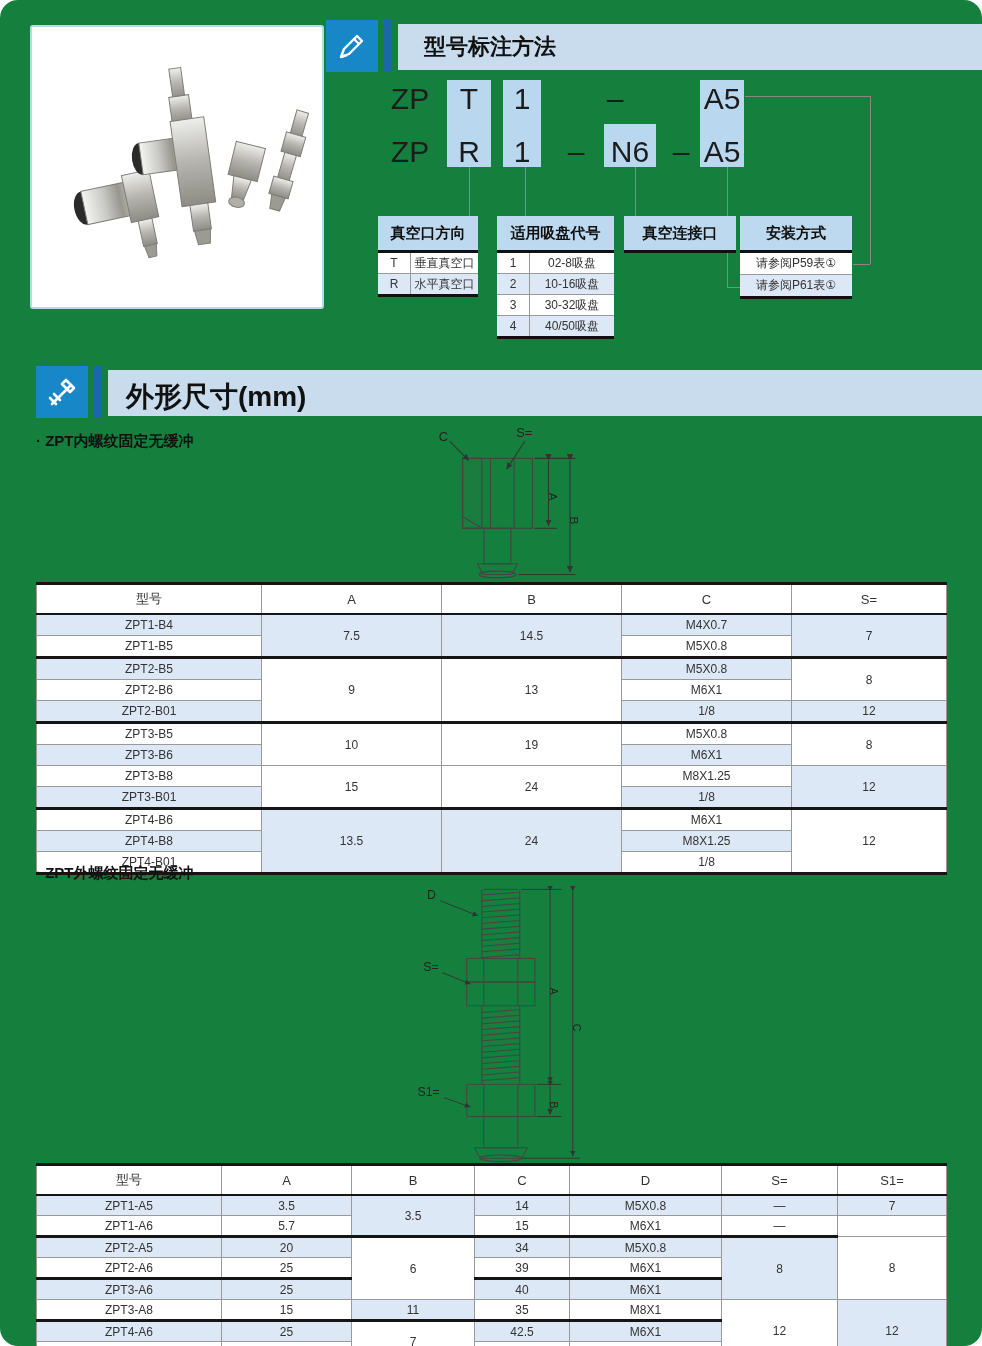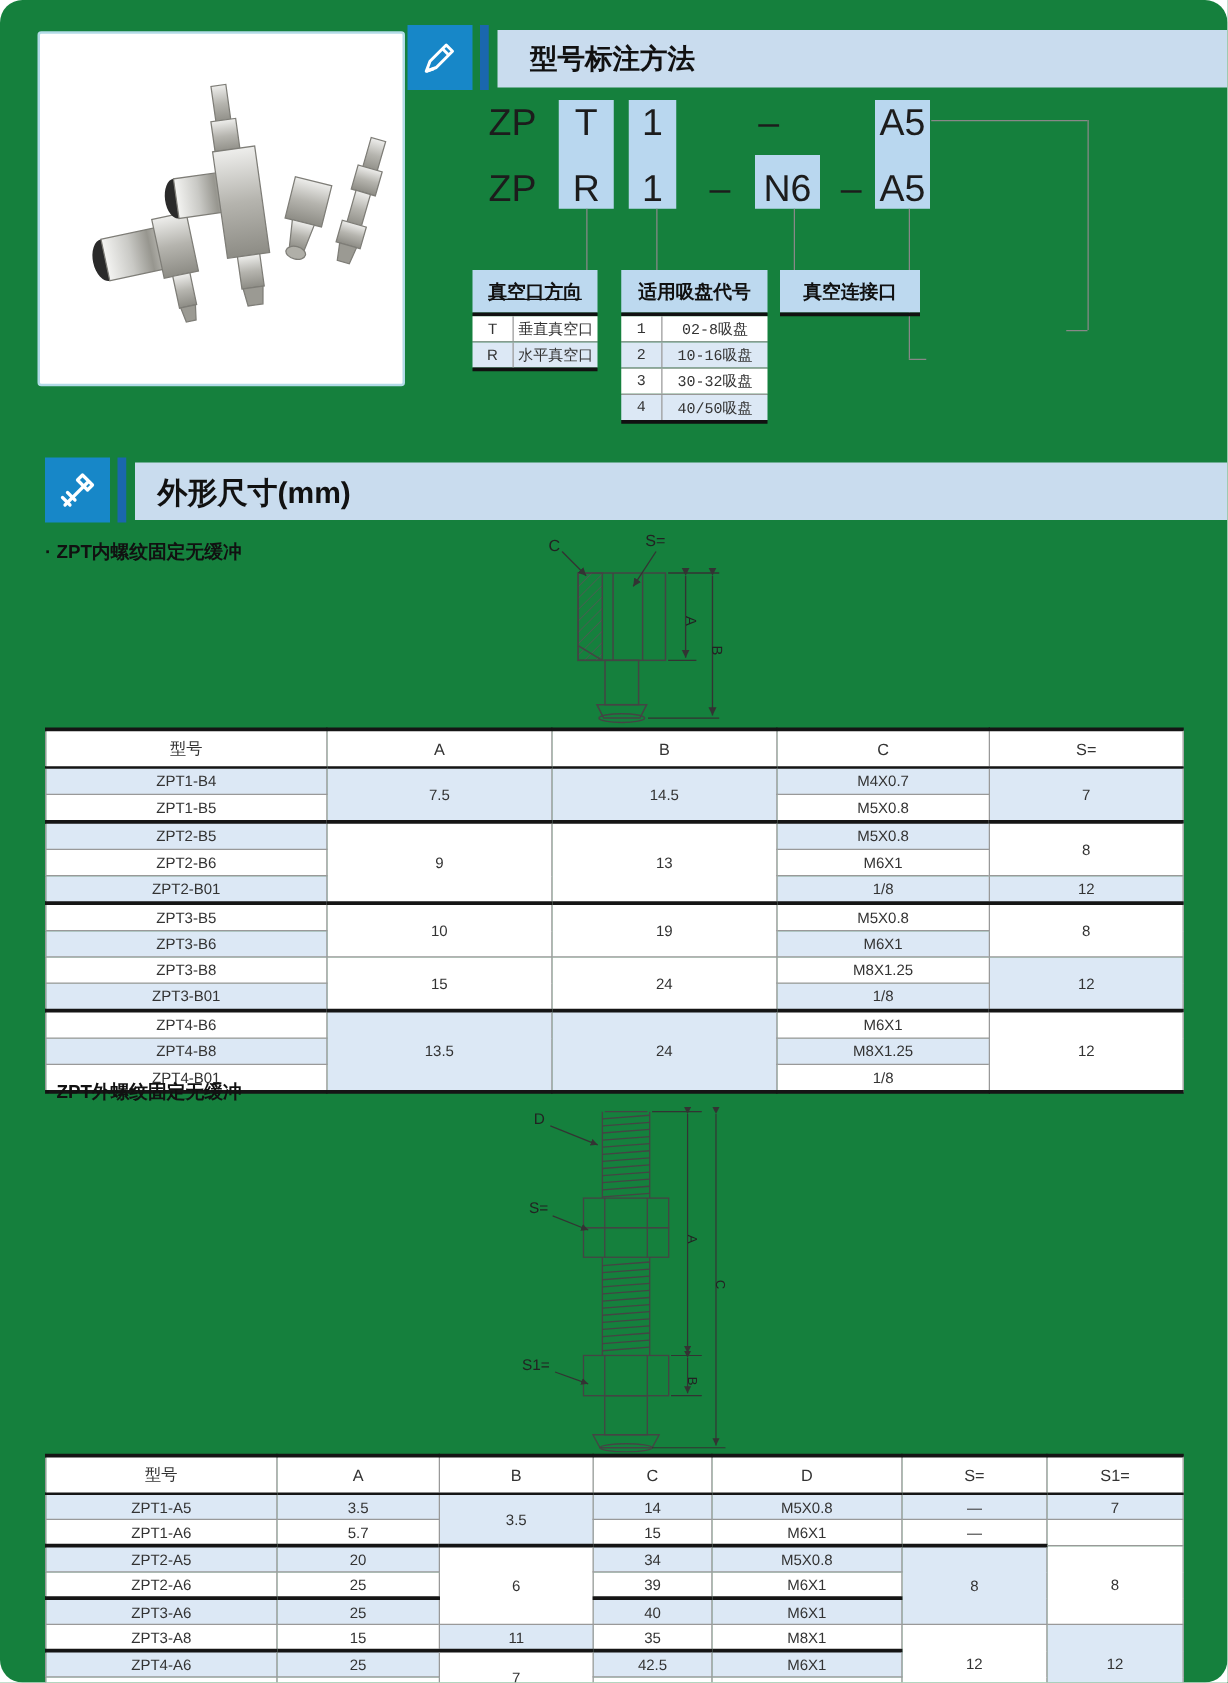--- a/index.html
+++ b/index.html
@@ -141,35 +141,35 @@
   <div class="abs conn" style="left:469px; top:167px; width:1px; height:49px;"></div>
   <div class="abs conn" style="left:525px; top:167px; width:1px; height:49px;"></div>
   <div class="abs conn" style="left:635px; top:167px; width:1px; height:49px;"></div>
   <div class="abs conn" style="left:745px; top:96px; width:125px; height:1px;"></div>
   <div class="abs conn" style="left:870px; top:96px; width:1px; height:168px;"></div>
   <div class="abs conn" style="left:853px; top:264px; width:17px; height:1px;"></div>
   <div class="abs conn" style="left:727px; top:167px; width:1px; height:120px;"></div>
   <div class="abs conn" style="left:727px; top:287px; width:14px; height:1px;"></div>
 
   <div class="abs" style="left:378px; top:216px; width:100px;">
-    <div class="grp-head" style="height:34px;text-decoration:underline;">真空口方向</div>
+    <div class="grp-head" style="height:34px;">真空口方向</div>
     <div class="blackline"></div>
     <div class="grp-row roww" style="height:20px;">
       <span class="code">T</span>
       <span class="desc">垂直真空口</span>
     </div>
     <div class="thinline"></div>
     <div class="grp-row rowb" style="height:20px;">
       <span class="code">R</span>
       <span class="desc">水平真空口</span>
     </div>
     <div class="blackline"></div>
   </div>
 
-  <div class="abs" style="left:497px; top:216px; width:117px;font-family:Liberation Mono, monospace;">
+  <div class="abs" style="left:497px; top:216px; width:117px;">
     <div class="grp-head" style="height:34px;">适用吸盘代号</div>
     <div class="blackline"></div>
     <div class="grp-row roww" style="height:20px;">
       <span class="code">1</span>
       <span class="desc">02-8吸盘</span>
     </div>
     <div class="thinline"></div>
     <div class="grp-row rowb" style="height:20px;">
       <span class="code">2</span>
       <span class="desc">10-16吸盘</span>
@@ -185,34 +185,46 @@
       <span class="desc">40/50吸盘</span>
     </div>
     <div class="blackline"></div>
   </div>
 
   <div class="abs" style="left:624px; top:216px; width:112px;text-align:center;">
     <div class="grp-head" style="height:34px;">真空连接口</div>
     <div class="blackline"></div>
   </div>
 
+  <div class="abs" style="left:740px; top:216px; width:112px;">
+    <div class="grp-head" style="height:34px;">安装方式</div>
+    <div class="blackline"></div>
+    <div class="grp-row roww" style="height:21px;">
+      <span class="desc">请参阅P59表①</span>
+    </div>
+    <div class="thinline"></div>
+    <div class="grp-row rowb" style="height:21px;">
+      <span class="desc">请参阅P61表①</span>
+    </div>
+    <div class="blackline"></div>
+  </div>
 
   <div class="abs icon-sq" style="left:36px; top:366px;">
     <svg width="36" height="36" viewBox="0 0 36 36">
       <g fill="none" stroke="#ffffff" stroke-width="2.6" stroke-linecap="round" stroke-linejoin="round">
         <path d="M8 30 L26 12"></path>
         <path d="M22 6 L30 14 L26 18 L18 10 Z"></path>
         <path d="M6 24 L12 30"></path>
         <path d="M10 20 L16 26"></path>
       </g>
     </svg>
   </div>
   <div class="abs dark-bar" style="left:94px; top:366px; height:52px;"></div>
   <div class="abs band" style="left:108px; top:370px; width:874px; height:46px;"></div>
-  <div class="abs band-title" style="left:126px; top:378px; font-size:24px;">外形尺寸(mm)</div>
+  <div class="abs band-title" style="left:126px; top:378px; font-size:28px;">外形尺寸(mm)</div>
 
   <div class="abs subtitle" style="left:36px; top:432px;">· ZPT内螺纹固定无缓冲</div>
 
   <div class="abs" style="left:398px; top:424px;">
     <svg width="215" height="158" viewBox="0 0 200 147">
       <defs>
         <marker id="ar" markerWidth="8" markerHeight="8" refX="6" refY="3" orient="auto">
           <path d="M0,0 L6,3 L0,6 Z" fill="#333"></path>
         </marker>
         <pattern id="hatch" width="6" height="6" patternTransform="rotate(45)" patternUnits="userSpaceOnUse">

